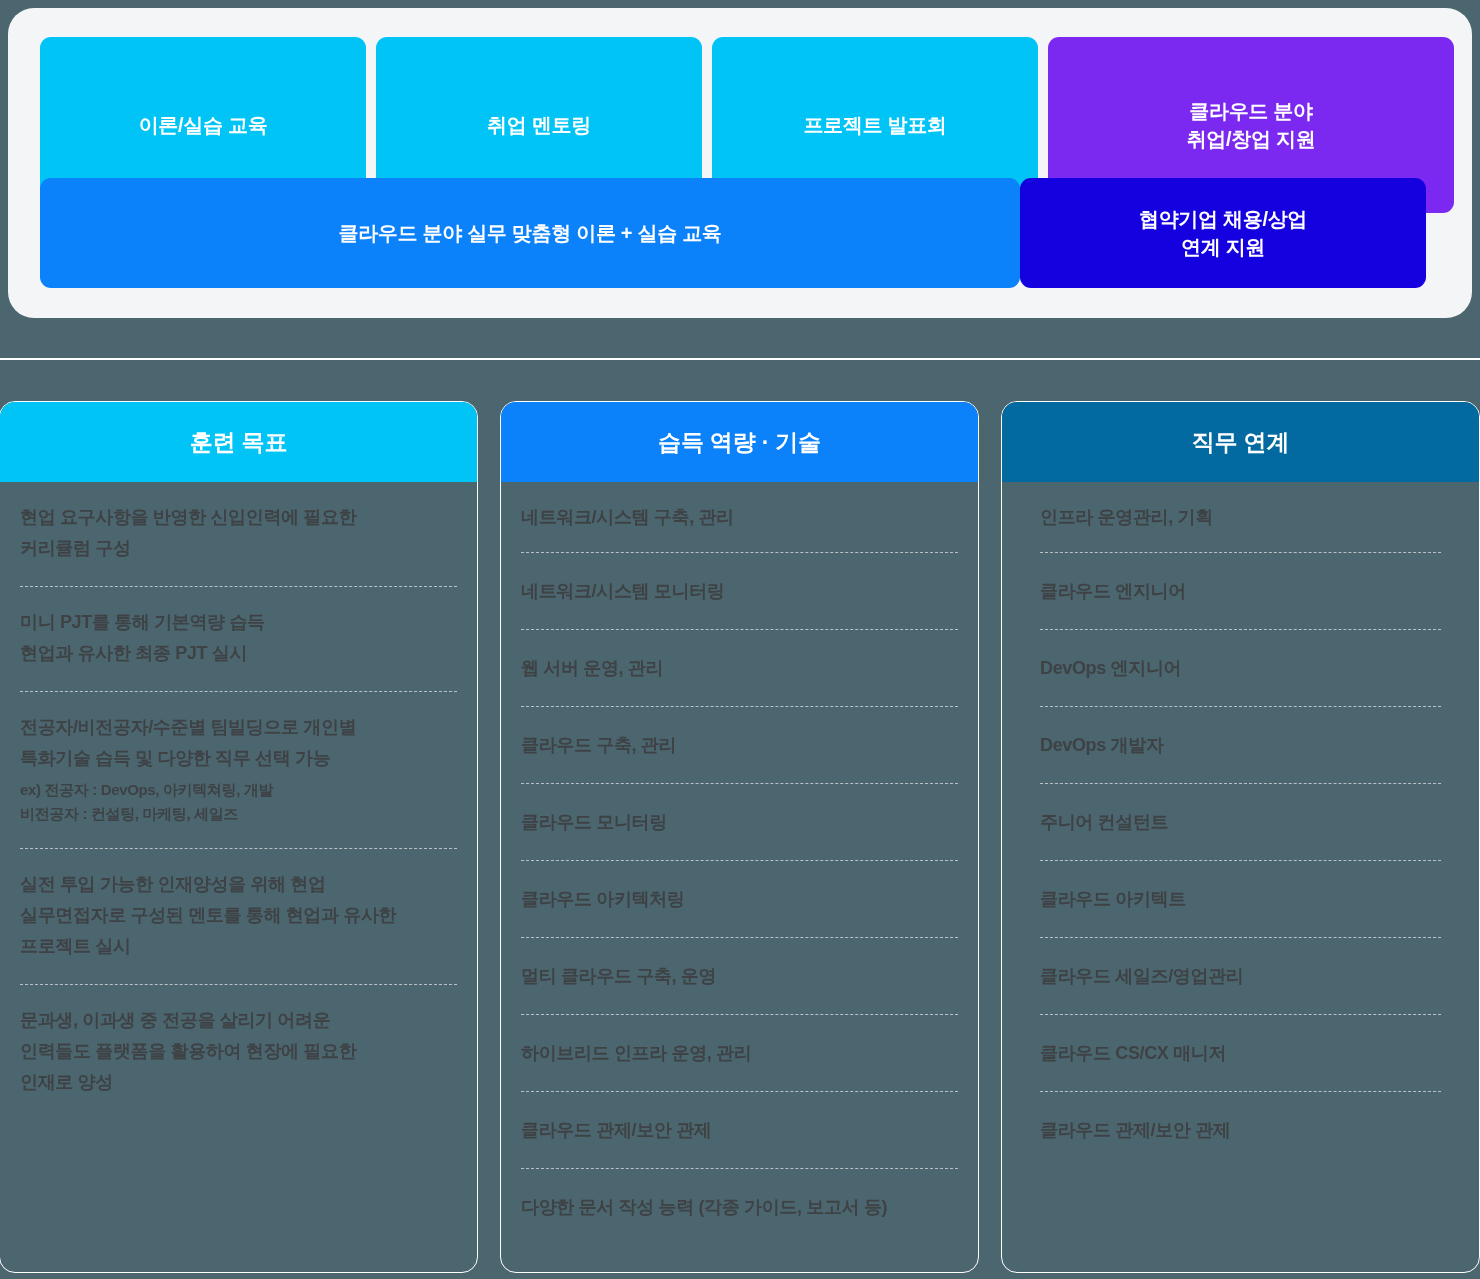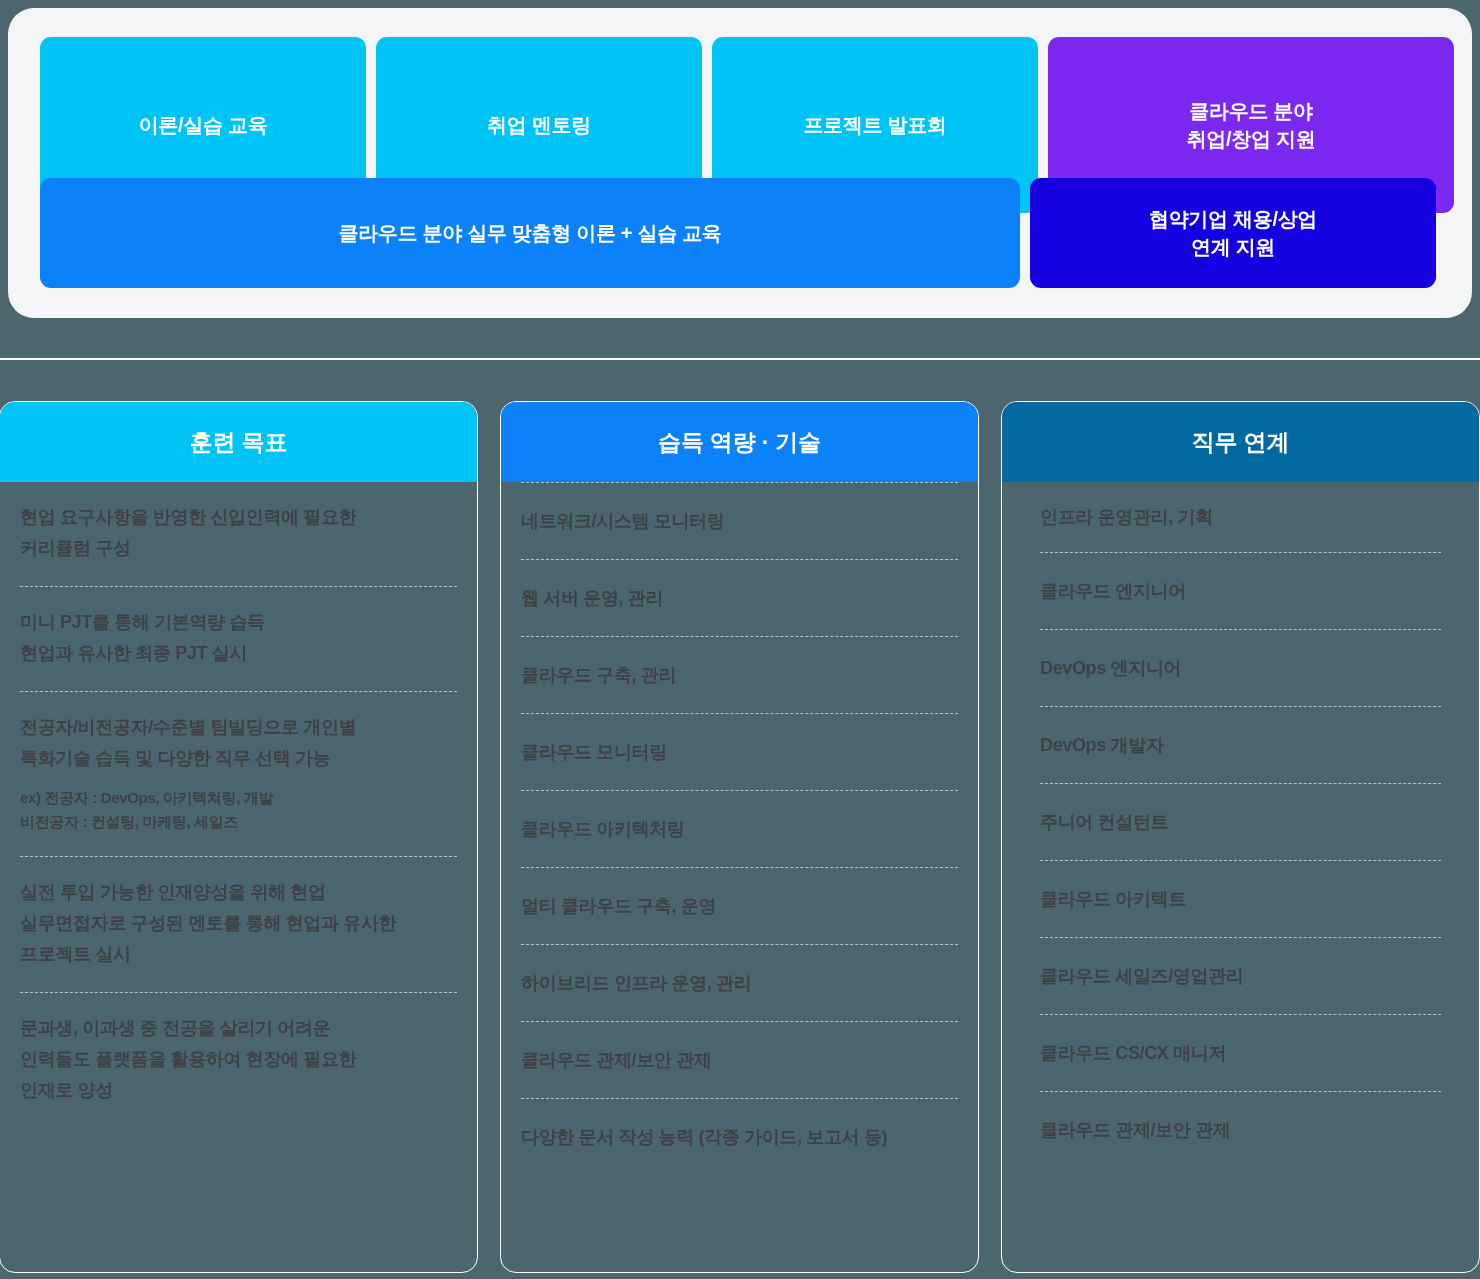--- a/index.html
+++ b/index.html
@@ -43,21 +43,20 @@
     display: flex;
     gap: 10px;
   }
   .top-row-2 {
     position: absolute;
     left: 32px;
     top: 170px;
     width: 1400px;
     height: 110px;
     display: flex;
-    gap: 10px;
   }
   .chip {
     display: flex;
     align-items: center;
     justify-content: center;
     text-align: center;
     border-radius: 11px;
     color: #ffffff;
     font-weight: bold;
     font-size: 20px;
@@ -142,21 +141,21 @@
     font-weight: bold;
     line-height: 1.72;
     letter-spacing: -0.35px;
   }
   .item .sub {
     display: block;
     font-size: 15px;
     font-weight: bold;
     line-height: 1.62;
     letter-spacing: -0.35px;
-    margin-top: 12px;
+    margin-top: 4px;
   }
   .item-line { display: block; }
 
   .rule {
     border: none;
     border-top: 1px dashed #b9c3c7;
     margin: 0;
     height: 0;
   }
 
@@ -262,20 +261,23 @@
     </div>
   </div>
 
   <div class="col col-2">
     <div class="col-header hdr-blue">
       <span>습득 역량 · 기술</span>
     </div>
     <div class="col-body">
       <div class="list">
 
+        <div class="row">
+          <span class="item">네트워크/시스템 구축, 관리</span>
+        </div>
         <hr class="rule">
         <div class="row">
           <span class="item">네트워크/시스템 모니터링</span>
         </div>
         <hr class="rule">
         <div class="row">
           <span class="item">웹 서버 운영, 관리</span>
         </div>
         <hr class="rule">
         <div class="row">

